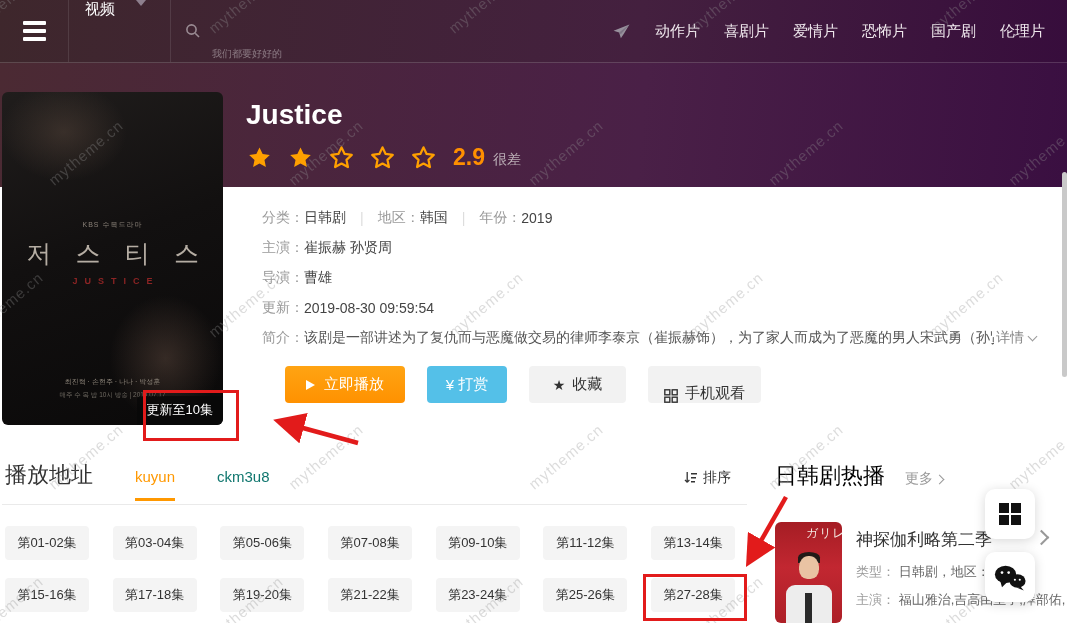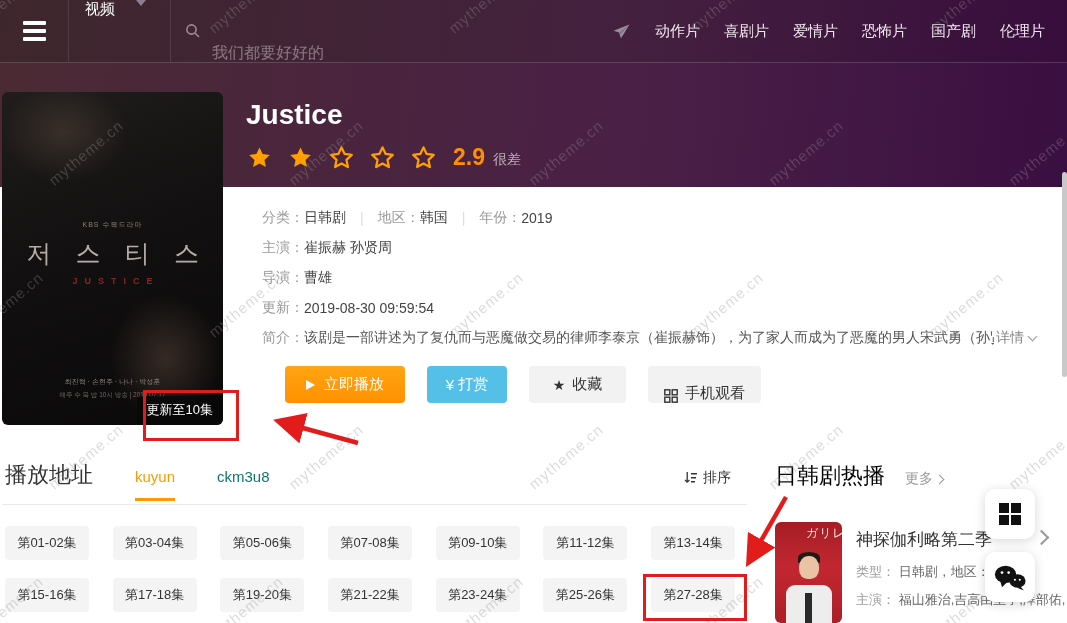--- a/index.html
+++ b/index.html
@@ -11,21 +11,21 @@
           background:linear-gradient(95deg,#3e272c 0%,#44203f 60%,#370d3c 100%);
           border-bottom:1px solid rgba(255,255,255,0.16);display:flex;align-items:center;}
   .hamburger{width:68px;height:62px;display:flex;flex-direction:column;justify-content:center;
              align-items:center;gap:4px;cursor:pointer;border-right:1px solid rgba(255,255,255,0.10);}
   .hamburger i{width:23px;height:4px;background:#fff;border-radius:1px;}
   .channel{display:flex;align-items:flex-start;gap:21px;padding:0 24px 0 16px;height:62px;
            border-right:1px solid rgba(255,255,255,0.10);color:#fff;font-size:15px;cursor:pointer;}
   .caret-down{width:0;height:0;border-left:5px solid transparent;border-right:5px solid transparent;
               border-top:6px solid #8d7f8d;}
   .searchbox{display:flex;align-items:center;gap:9px;padding-left:14px;flex:0 0 auto;width:340px;}
-  .searchbox input{background:transparent;border:none;outline:none;color:#eee;font-size:16px;width:290px;
+  .searchbox input{background:transparent;border:none;outline:none;color:#eee;font-size:10px;width:290px;
                    font-family:"Liberation Sans","DejaVu Sans",sans-serif;margin-top:44px;}
   .searchbox input::placeholder{color:rgba(255,255,255,0.38);}
   .nav-right{margin-left:auto;display:flex;align-items:center;gap:24px;padding-right:22px;}
   .nav-link{color:#f0e9ee;font-size:15px;text-decoration:none;cursor:pointer;}
 
   
   .hero{position:absolute;left:0;top:62px;width:1067px;height:125px;z-index:1;
         background:linear-gradient(95deg,#4b2a33 0%,#4a2047 60%,#3a0f41 100%);}
   .hero-title{position:absolute;left:246px;top:99px;z-index:2;color:#fff;font-size:28px;font-weight:600;}
   .stars-row{position:absolute;left:246px;top:144px;z-index:2;display:flex;align-items:center;}

